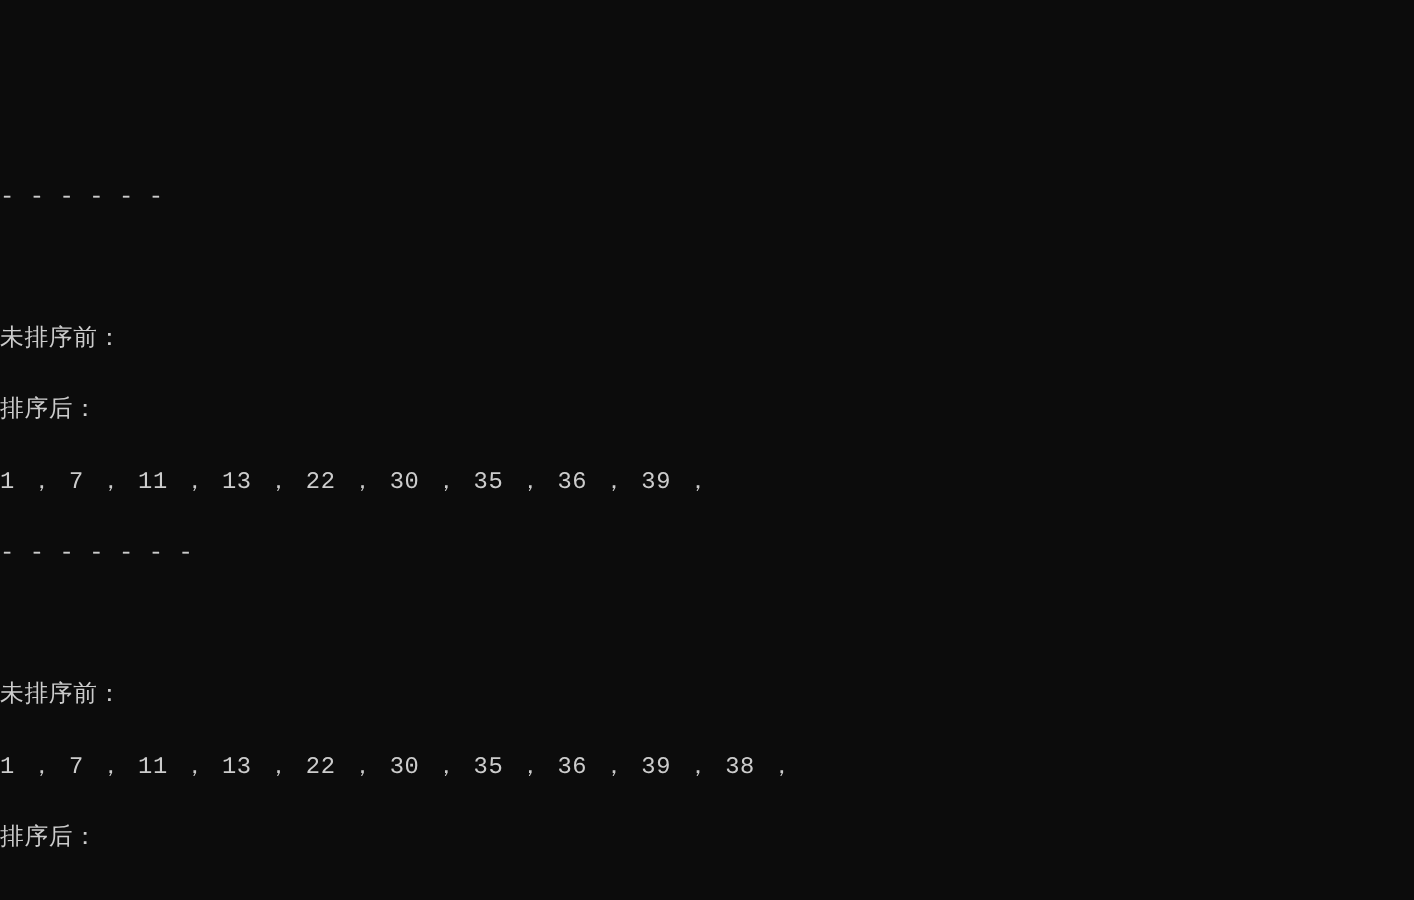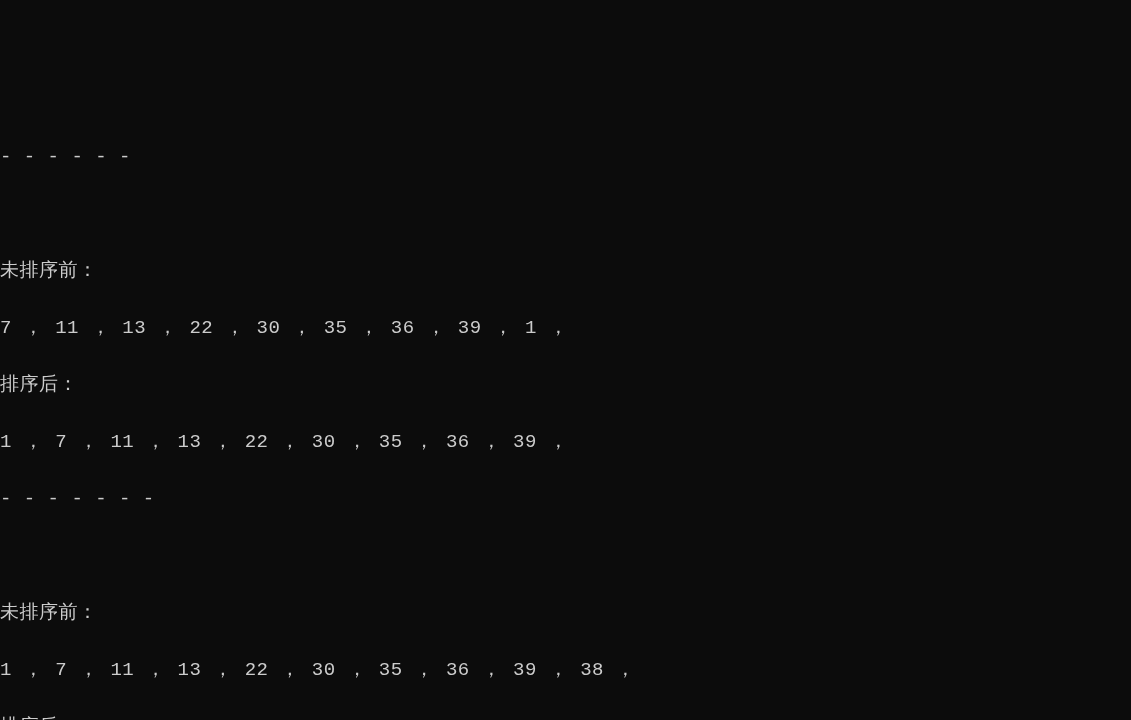--- a/index.html
+++ b/index.html
@@ -30,21 +30,20 @@
   </style>
 </head>
 <body>
 
 
 
 <div class="terminal-output">
 <span class="line">- - - - - -</span>
 <span class="line"></span>
 <span class="line">未排序前：</span>
-<span class="line">7 ， 11 ， 13 ， 22 ， 30 ， 35 ， 36 ， 39 ， 1 ，</span>
 <span class="line">排序后：</span>
 <span class="line">1 ， 7 ， 11 ， 13 ， 22 ， 30 ， 35 ， 36 ， 39 ，</span>
 <span class="line">- - - - - - -</span>
 <span class="line"></span>
 <span class="line">未排序前：</span>
 <span class="line">1 ， 7 ， 11 ， 13 ， 22 ， 30 ， 35 ， 36 ， 39 ， 38 ，</span>
 <span class="line">排序后：</span>
 
 
 

